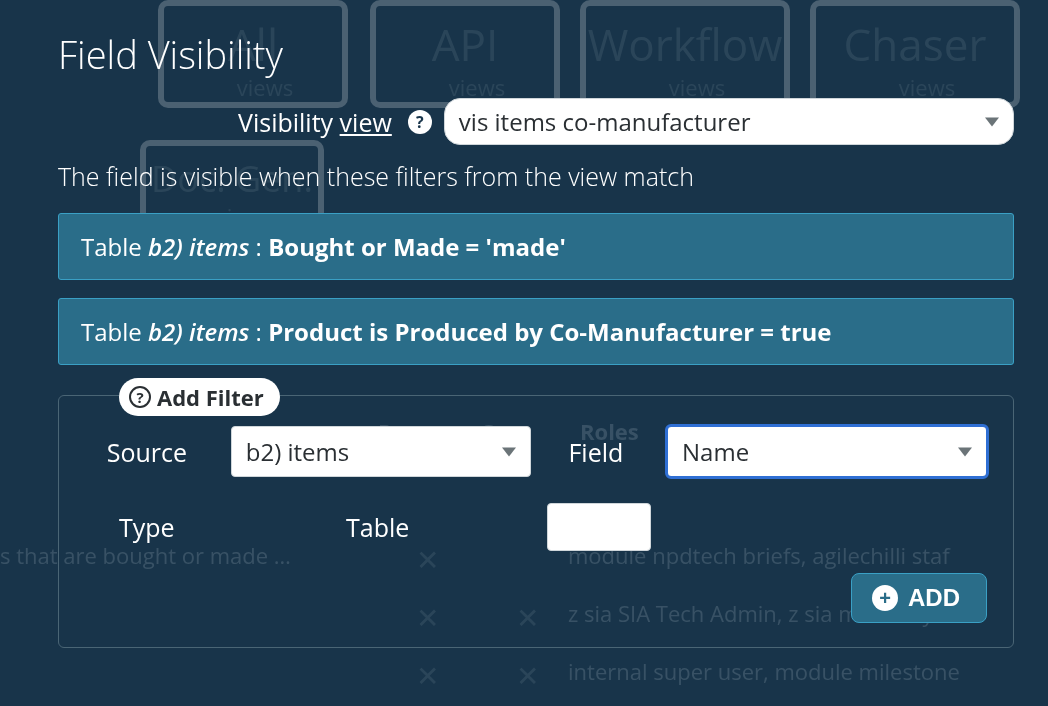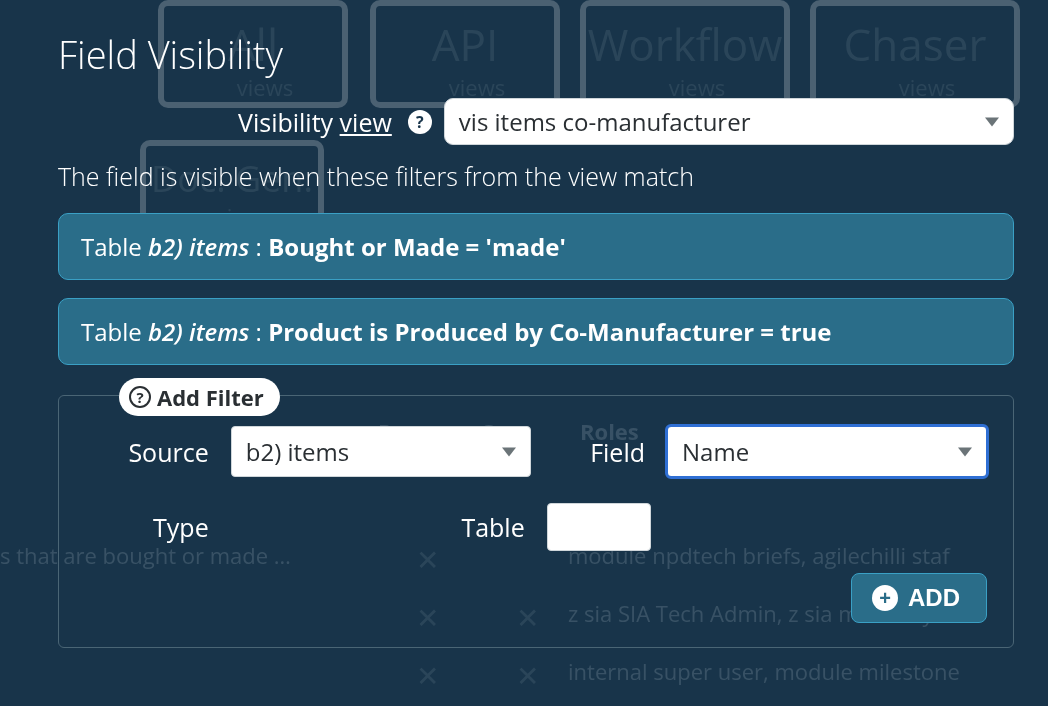--- a/index.html
+++ b/index.html
@@ -52,42 +52,42 @@
     display: inline-flex; align-items:center; justify-content:center;
     width: 24px; height: 24px; border-radius: 50%;
     background: #fff; color: #18344a; font-weight: 700; font-size: 16px;
     margin-left: 4px;
   }
   .select-wide {
     flex: 1;
     min-width: 540px;
     background: #fff; color: #2a2f33;
     border: 1px solid #cfd6da;
-    border-radius: 9px;
+    border-radius: 16px;
     font-size: 24px;
     padding: 6px 40px 6px 14px;
     position: relative;
     display: flex; align-items: center;
   }
   .caret {
     position: absolute; right: 14px; top: 50%; transform: translateY(-50%);
     width: 0; height: 0;
     border-left: 7px solid transparent;
     border-right: 7px solid transparent;
     border-top: 9px solid #6b7478;
   }
   .desc {
     font-size: 25px;
     font-weight: 300;
     margin: 14px 0 20px 0;
   }
   .filter-chip {
     background: #2a6d89;
     border: 1px solid #3aa0c5;
-    border-radius: 10px;
+    border-radius: 3px;
     padding: 16px 22px;
     font-size: 24px;
     margin-bottom: 18px;
   }
   .filter-chip .tbl { font-weight: 400; }
   .filter-chip em { font-style: italic; font-weight: 600; }
   .filter-chip b { font-weight: 700; }
 
   .add-filter-group {
     border: 1px solid #4a6575;
@@ -114,21 +114,21 @@
   .form-grid {
     display: grid;
     grid-template-columns: auto 300px auto 320px;
     row-gap: 26px;
     column-gap: 16px;
     align-items: center;
   }
   .form-grid .flabel {
     font-size: 25px;
     font-weight: 400;
-    text-align: right;
+    text-align: center;
     padding-right: 6px;
   }
   .sel {
     background: #fff; color:#2a2f33;
     border: 1px solid #cfd6da; border-radius:4px;
     font-size: 24px; padding: 8px 40px 8px 14px;
     position: relative; min-height: 48px;
     display:flex; align-items:center;
   }
   .sel.focused {

